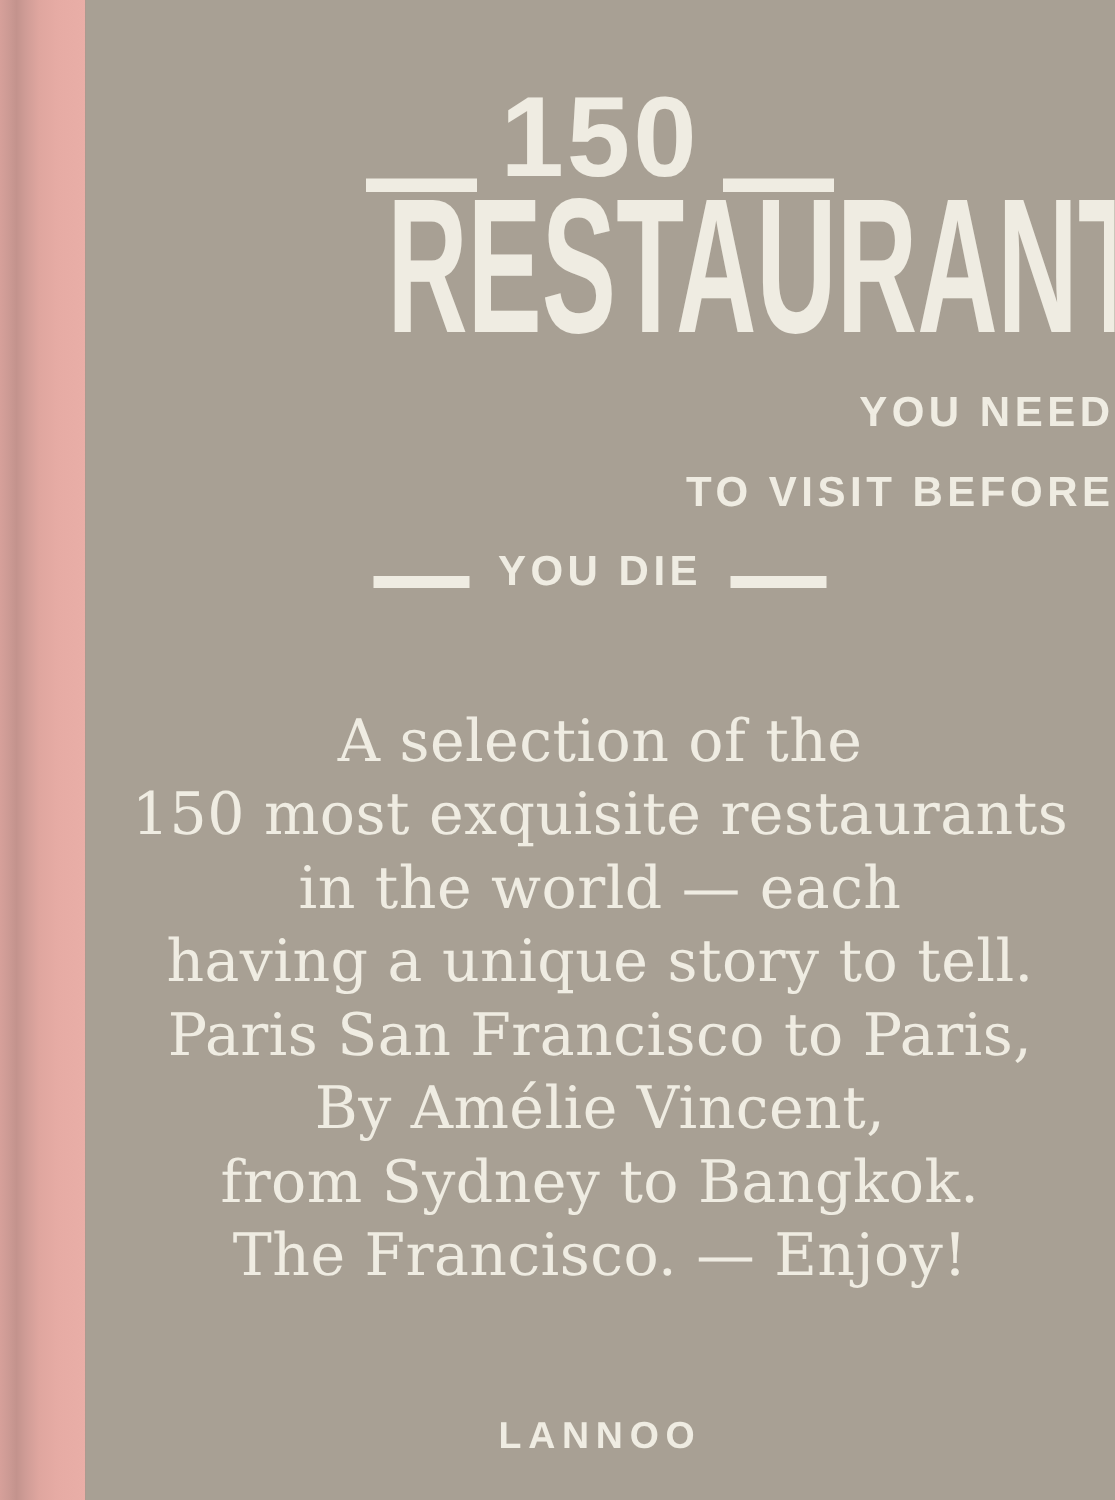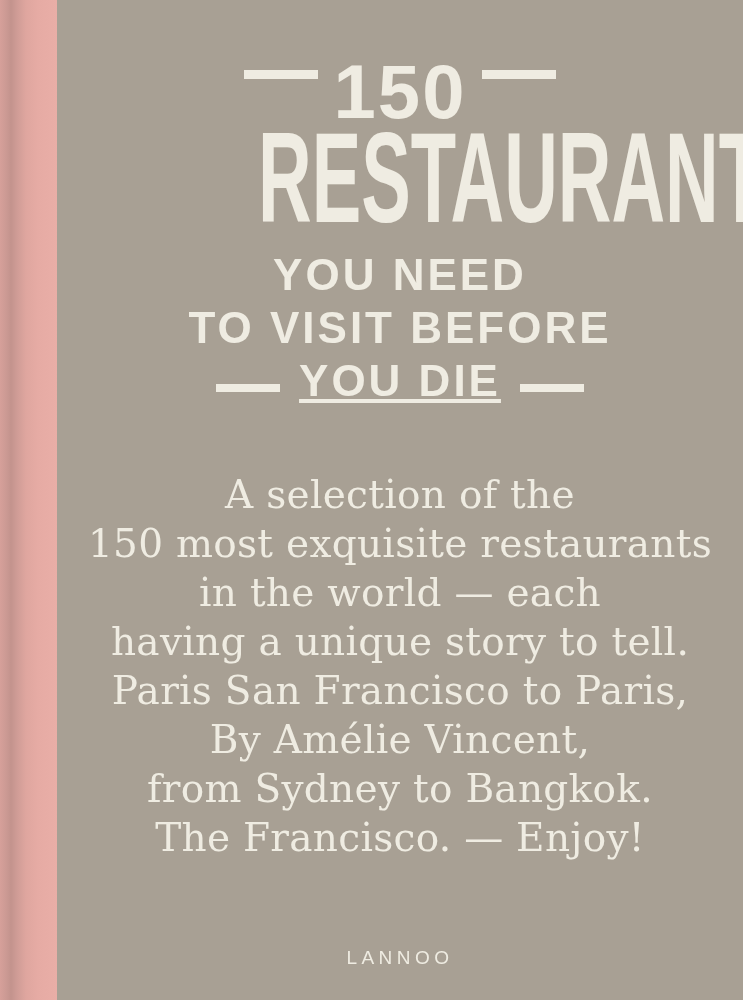--- a/index.html
+++ b/index.html
@@ -42,21 +42,21 @@
     background: #a8a094;
     color: #efece2;
     text-align: center;
   }
   
   .num-row {
     position: absolute;
     top: 63px; left: 0; right: 0;
     height: 58px;
     display: flex;
-    align-items: flex-start;
+    align-items: flex-end;
     justify-content: center;
     gap: 16px;
   }
   .num {
     font-size: 76px;
     font-weight: bold;
     line-height: 58px;
     letter-spacing: 2px;
   }
   .bar {
@@ -77,31 +77,31 @@
     display: inline-block;
     transform: scaleX(0.58) scaleY(1.0);
     transform-origin: 50% 50%;
     letter-spacing: 0;
   }
   
   .subtitle {
     position: absolute;
     top: 248px; left: 0; right: 0;
     font-weight: bold;
-    font-size: 44px;
+    font-size: 28px;
     line-height: 53px;
     letter-spacing: 3px;
+    text-align: right;
   }
   .youdie-row {
     display: flex;
     align-items: center;
     justify-content: center;
     gap: 19px;
     height: 53px;
-    text-decoration: underline;
   }
   .sub-bar {
     width: 64px; height: 8px;
     background: #efece2;
     transform: translateY(7px);
   }
   
   .body-text {
     position: absolute;
     top: 470px; left: 0; right: 0;
@@ -109,24 +109,25 @@
     font-size: 39px;
     line-height: 49px;
     letter-spacing: 0.3px;
   }
   .body-line { white-space: nowrap; }
   .it { }
   
   .publisher {
     position: absolute;
     top: 948px; left: 0; right: 0;
-    font-size: 19px;
+    font-size: 25px;
     line-height: 19px;
     letter-spacing: 4.5px;
     color: #efece2;
+    font-weight: bold;
   }
 </style>
 </head>
 <body>
 
 <div class="book">
   <div class="spine"></div>
   <div class="hinge"></div>
 
   <div class="cover">

